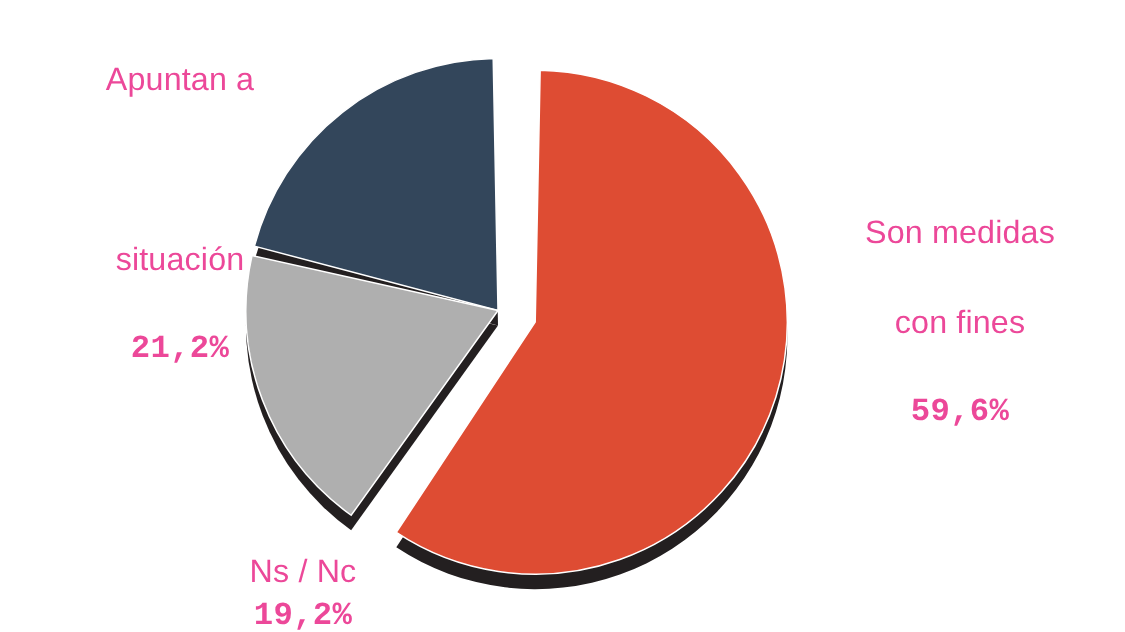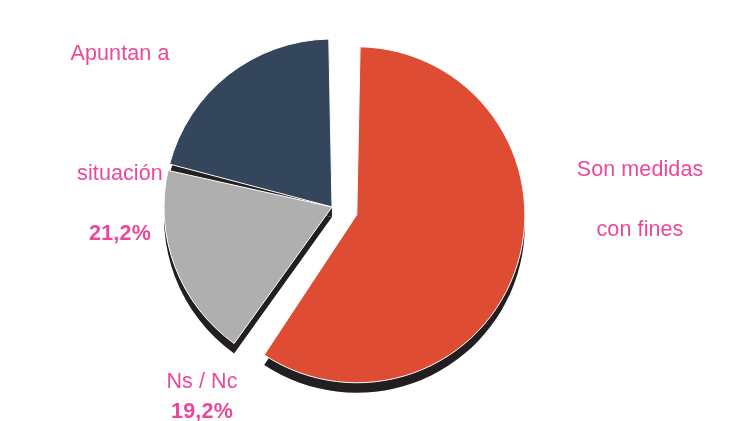--- a/index.html
+++ b/index.html
@@ -36,29 +36,30 @@
     line-height: 30px;
     font-weight: 400;
     letter-spacing: 0.1px;
     white-space: pre-line;
     -webkit-font-smoothing: antialiased;
   }
   .pie-label .pct {
     display: block;
     font-weight: 700;
     letter-spacing: 0.2px;
+    font-family: Liberation Mono, monospace;
   }
   #label-left {
     left: 30px;
     top: 8px;
     width: 180px;
   }
   #label-right {
     left: 540px;
-    top: 124px;
+    top: 110px;
     width: 200px;
   }
   #label-bottom {
     left: 112px;
     top: 336px;
     width: 180px;
   }
 </style>
 </head>
 <body>
@@ -94,20 +95,21 @@
   <div class="pie-label" id="label-left">
     <span>Apuntan a</span><br>
     <br>
     <span>situación</span><br>
     <span class="pct">21,2%</span>
   </div>
 
   <div class="pie-label" id="label-right">
     <span>Son medidas</span><br>
     <span>con fines</span><br>
+    <span class="pct">59,6%</span>
   </div>
 
   <div class="pie-label" id="label-bottom">
     <span>Ns / Nc</span>
     <span class="pct">19,2%</span>
   </div>
 
 </div>
 
 </body></html>

